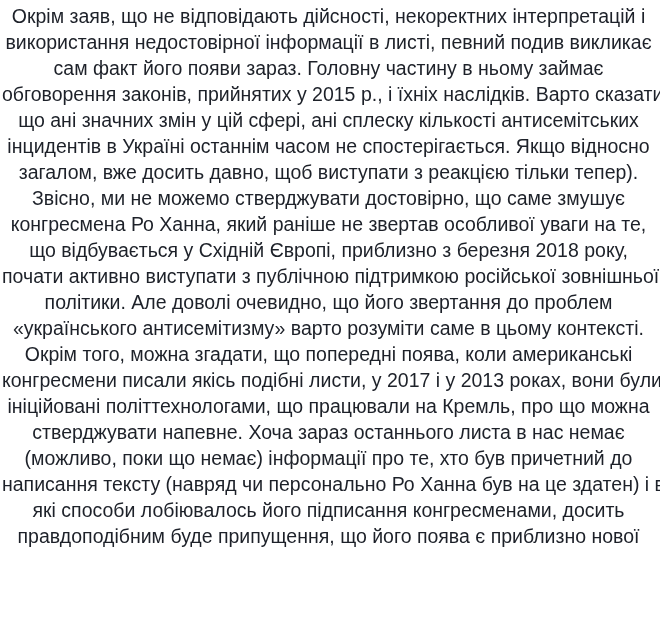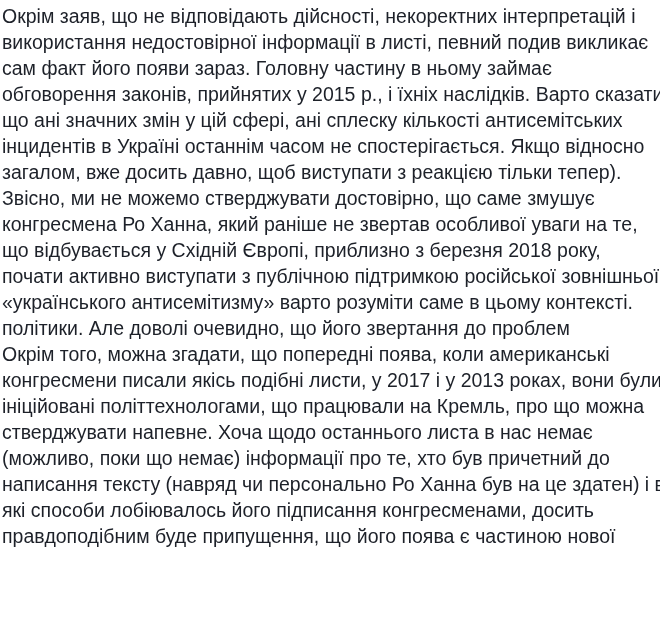--- a/index.html
+++ b/index.html
@@ -13,20 +13,21 @@
   .post-text {
     box-sizing: border-box;
     width: 655px;
     padding: 3px 0 0 2px;
     font-family: "Liberation Sans", sans-serif;
     font-size: 19.5px;
     font-weight: 400;
     line-height: 26px;
     color: #1d2129;
     letter-spacing: 0;
+    text-align: center;
   }
   .line {
     white-space: nowrap;
     height: 26px;
   }
 </style>
 </head>
 <body style="background: rgb(255, 255, 255);">
 
 <div class="post-text" style="color: rgb(29, 33, 41);">
@@ -34,23 +35,23 @@
     <div class="line">використання недостовірної інформації в листі, певний подив викликає</div>
     <div class="line">сам факт його появи зараз. Головну частину в ньому займає</div>
     <div class="line">обговорення законів, прийнятих у 2015 р., і їхніх наслідків. Варто сказати</div>
     <div class="line">що ані значних змін у цій сфері, ані сплеску кількості антисемітських</div>
     <div class="line">інцидентів в Україні останнім часом не спостерігається. Якщо відносно</div>
     <div class="line">загалом, вже досить давно, щоб виступати з реакцією тільки тепер).</div>
     <div class="line">Звісно, ми не можемо стверджувати достовірно, що саме змушує</div>
     <div class="line">конгресмена Ро Ханна, який раніше не звертав особливої уваги на те,</div>
     <div class="line">що відбувається у Східній Європі, приблизно з березня 2018 року,</div>
     <div class="line">почати активно виступати з публічною підтримкою російської зовнішньої</div>
+    <div class="line">політики. Але доволі очевидно, що його звертання до проблем</div>
     <div class="line">«українського антисемітизму» варто розуміти саме в цьому контексті.</div>
-    <div class="line">політики. Але доволі очевидно, що його звертання до проблем</div>
     <div class="line">Окрім того, можна згадати, що попередні поява, коли американські</div>
     <div class="line">конгресмени писали якісь подібні листи, у 2017 і у 2013 роках, вони були</div>
     <div class="line">ініційовані політтехнологами, що працювали на Кремль, про що можна</div>
-    <div class="line">стверджувати напевне. Хоча щодо останнього листа в нас немає</div>
+    <div class="line">стверджувати напевне. Хоча зараз останнього листа в нас немає</div>
     <div class="line">(можливо, поки що немає) інформації про те, хто був причетний до</div>
     <div class="line">написання тексту (навряд чи персонально Ро Ханна був на це здатен) і в</div>
     <div class="line">які способи лобіювалось його підписання конгресменами, досить</div>
-    <div class="line">правдоподібним буде припущення, що його поява є частиною нової</div>
+    <div class="line">правдоподібним буде припущення, що його поява є приблизно нової</div>
   </div>
 
 </body></html>

